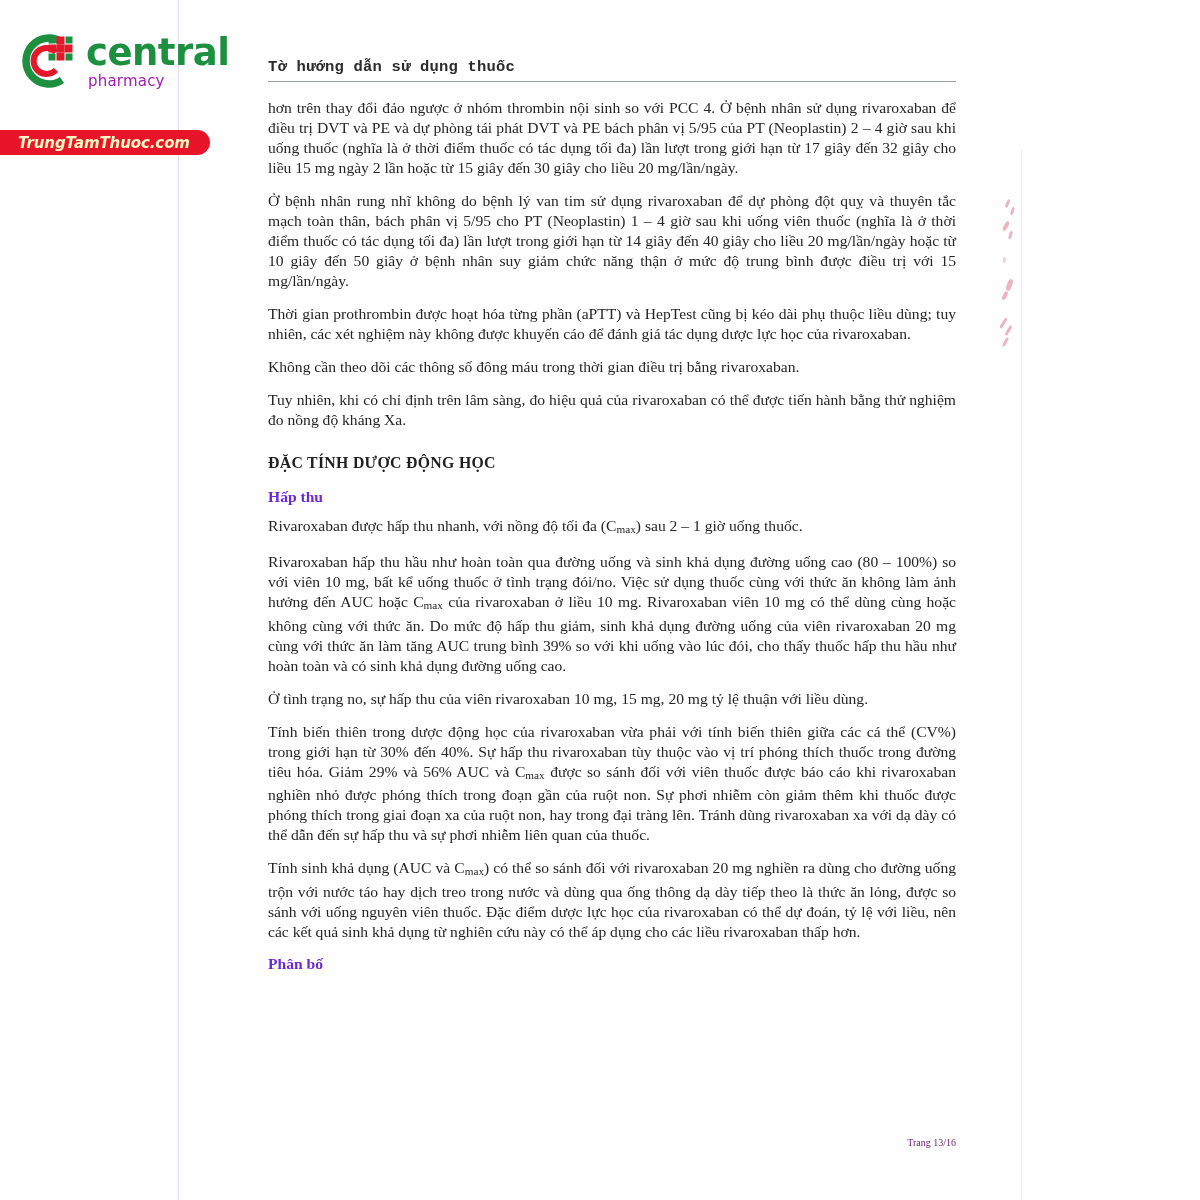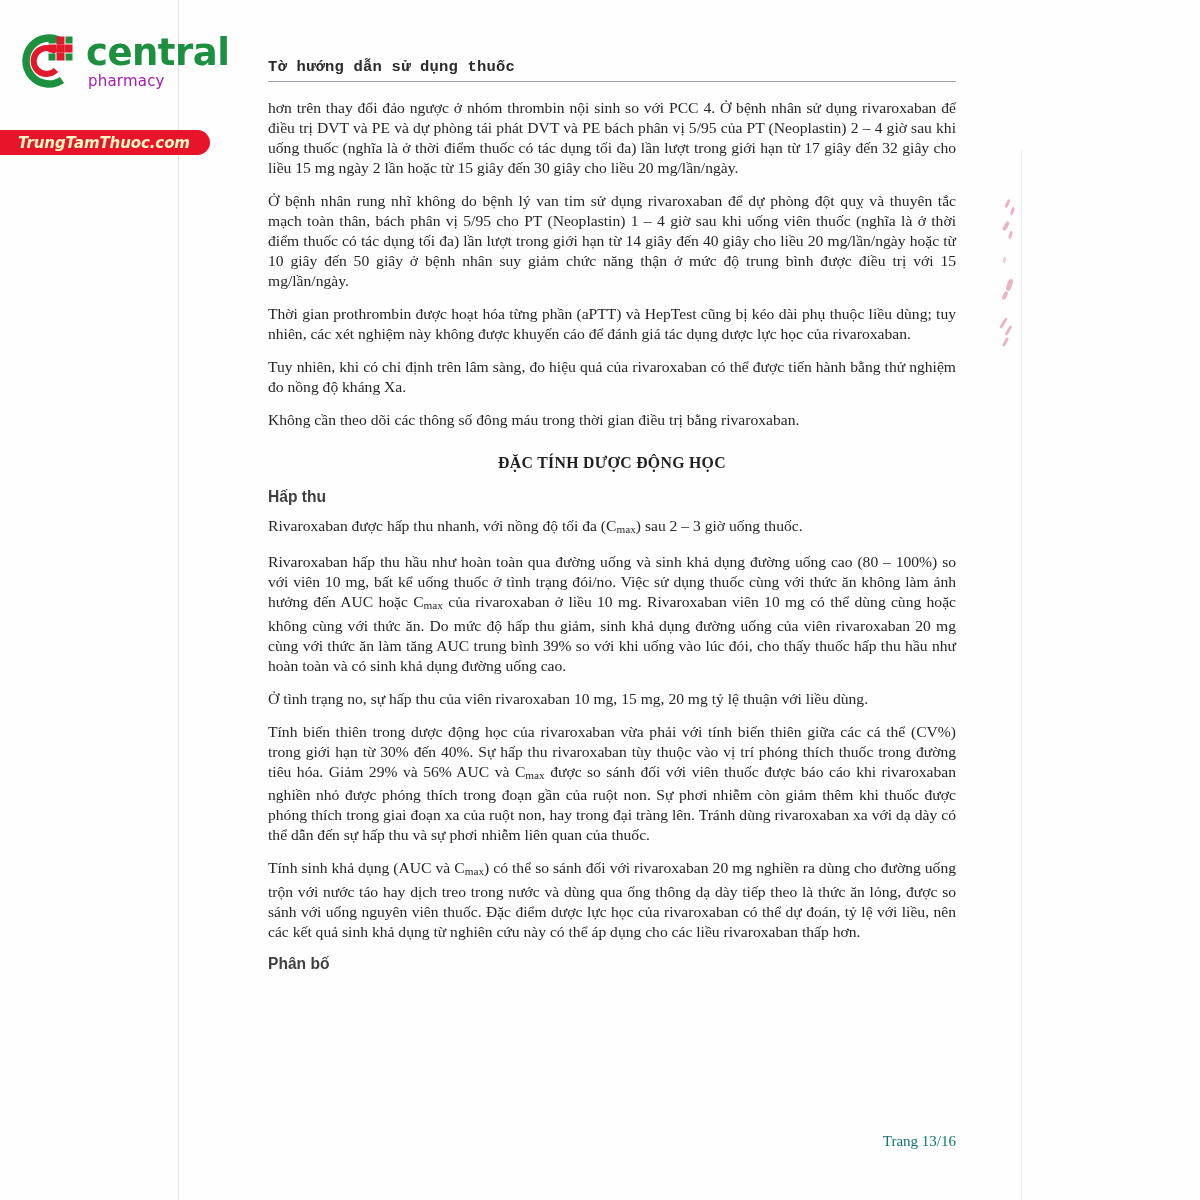--- a/index.html
+++ b/index.html
@@ -138,46 +138,45 @@
     font-family: "Liberation Serif", serif;
   }
   p.para:last-child { margin-bottom: 0; }
   h2.section-heading {
     margin: 24px 0 12px 0;
     font-size: 15.8px;
     font-weight: bold;
     color: #1f1f1f;
     letter-spacing: 0.3px;
     font-family: "Liberation Serif", serif;
-    text-align: center;
   }
   h3.sub-heading {
     margin: 16px 0 10px 0;
     font-size: 15.6px;
     font-weight: bold;
-    color: #404040;
-    font-family: Liberation Sans, sans-serif;
+    color: #6d28d9;
+    font-family: Liberation Serif, serif;
   }
   h3.sub-heading.tight { margin-top: 12px; }
   sub {
     font-size: 0.72em;
     vertical-align: -0.22em;
   }
 
   
   .doc-footer {
     position: absolute;
     left: 268px;
     top: 1132px;
     width: 688px;
     text-align: right;
   }
   .doc-footer span {
-    font-size: 15px;
-    color: #0f766e;
+    font-size: 10px;
+    color: #701a75;
     font-family: "Liberation Serif", serif;
   }
 
   
   .ink-marks {
     position: absolute;
     left: 1000px;
     top: 195px;
     width: 30px;
     height: 160px;
@@ -240,28 +239,28 @@
 <div class="doc">
 
   <div class="doc-header">Tờ hướng dẫn sử dụng thuốc</div>
   <div class="doc-header-rule"></div>
 
   <div class="body-block">
 
     <p class="para">hơn trên thay đổi đảo ngược ở nhóm thrombin nội sinh so với PCC 4. Ở bệnh nhân sử dụng rivaroxaban để điều trị DVT và PE và dự phòng tái phát DVT và PE bách phân vị 5/95 của PT (Neoplastin) 2 – 4 giờ sau khi uống thuốc (nghĩa là ở thời điểm thuốc có tác dụng tối đa) lần lượt trong giới hạn từ 17 giây đến 32 giây cho liều 15 mg ngày 2 lần hoặc từ 15 giây đến 30 giây cho liều 20 mg/lần/ngày.</p>
     <p class="para">Ở bệnh nhân rung nhĩ không do bệnh lý van tim sử dụng rivaroxaban để dự phòng đột quỵ và thuyên tắc mạch toàn thân, bách phân vị 5/95 cho PT (Neoplastin) 1 – 4 giờ sau khi uống viên thuốc (nghĩa là ở thời điểm thuốc có tác dụng tối đa) lần lượt trong giới hạn từ 14 giây đến 40 giây cho liều 20 mg/lần/ngày hoặc từ 10 giây đến 50 giây ở bệnh nhân suy giảm chức năng thận ở mức độ trung bình được điều trị với 15 mg/lần/ngày.</p>
     <p class="para">Thời gian prothrombin được hoạt hóa từng phần (aPTT) và HepTest cũng bị kéo dài phụ thuộc liều dùng; tuy nhiên, các xét nghiệm này không được khuyến cáo để đánh giá tác dụng dược lực học của rivaroxaban.</p>
+    <p class="para">Không cần theo dõi các thông số đông máu trong thời gian điều trị bằng rivaroxaban.</p>
     <p class="para">Tuy nhiên, khi có chỉ định trên lâm sàng, đo hiệu quả của rivaroxaban có thể được tiến hành bằng thử nghiệm đo nồng độ kháng Xa.</p>
-    <p class="para">Không cần theo dõi các thông số đông máu trong thời gian điều trị bằng rivaroxaban.</p>
 
     <h2 class="section-heading">ĐẶC TÍNH DƯỢC ĐỘNG HỌC</h2>
 
     <h3 class="sub-heading">Hấp thu</h3>
 
-    <p class="para"><span>Rivaroxaban được hấp thu nhanh, với nồng độ tối đa (C</span><sub>max</sub><span>) sau 2 – 3 giờ uống thuốc.</span></p>
+    <p class="para"><span>Rivaroxaban được hấp thu nhanh, với nồng độ tối đa (C</span><sub>max</sub><span>) sau 2 – 1 giờ uống thuốc.</span></p>
 
     <p class="para"><span>Rivaroxaban hấp thu hầu như hoàn toàn qua đường uống và sinh khả dụng đường uống cao (80 – 100%) so với viên 10 mg, bất kể uống thuốc ở tình trạng đói/no. Việc sử dụng thuốc cùng với thức ăn không làm ảnh hưởng đến AUC hoặc C</span><sub>max</sub><span> của rivaroxaban ở liều 10 mg. Rivaroxaban viên 10 mg có thể dùng cùng hoặc không cùng với thức ăn. Do mức độ hấp thu giảm, sinh khả dụng đường uống của viên rivaroxaban 20 mg cùng với thức ăn làm tăng AUC trung bình 39% so với khi uống vào lúc đói, cho thấy thuốc hấp thu hầu như hoàn toàn và có sinh khả dụng đường uống cao.</span></p>
 
     <p class="para">Ở tình trạng no, sự hấp thu của viên rivaroxaban 10 mg, 15 mg, 20 mg tỷ lệ thuận với liều dùng.</p>
 
     <p class="para"><span>Tính biến thiên trong dược động học của rivaroxaban vừa phải với tính biến thiên giữa các cá thể (CV%) trong giới hạn từ 30% đến 40%. Sự hấp thu rivaroxaban tùy thuộc vào vị trí phóng thích thuốc trong đường tiêu hóa. Giảm 29% và 56% AUC và C</span><sub>max</sub><span> được so sánh đối với viên thuốc được báo cáo khi rivaroxaban nghiền nhỏ được phóng thích trong đoạn gần của ruột non. Sự phơi nhiễm còn giảm thêm khi thuốc được phóng thích trong giai đoạn xa của ruột non, hay trong đại tràng lên. Tránh dùng rivaroxaban xa với dạ dày có thể dẫn đến sự hấp thu và sự phơi nhiễm liên quan của thuốc.</span></p>
 
     <p class="para"><span>Tính sinh khả dụng (AUC và C</span><sub>max</sub><span>) có thể so sánh đối với rivaroxaban 20 mg nghiền ra dùng cho đường uống trộn với nước táo hay dịch treo trong nước và dùng qua ống thông dạ dày tiếp theo là thức ăn lỏng, được so sánh với uống nguyên viên thuốc. Đặc điểm dược lực học của rivaroxaban có thể dự đoán, tỷ lệ với liều, nên các kết quả sinh khả dụng từ nghiên cứu này có thể áp dụng cho các liều rivaroxaban thấp hơn.</span></p>
 
     <h3 class="sub-heading tight">Phân bố</h3>

